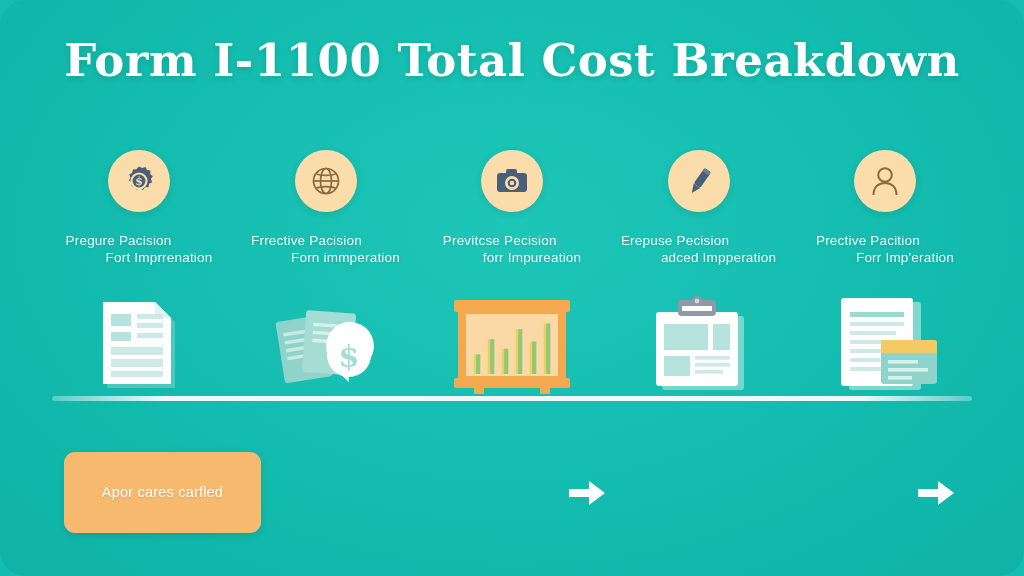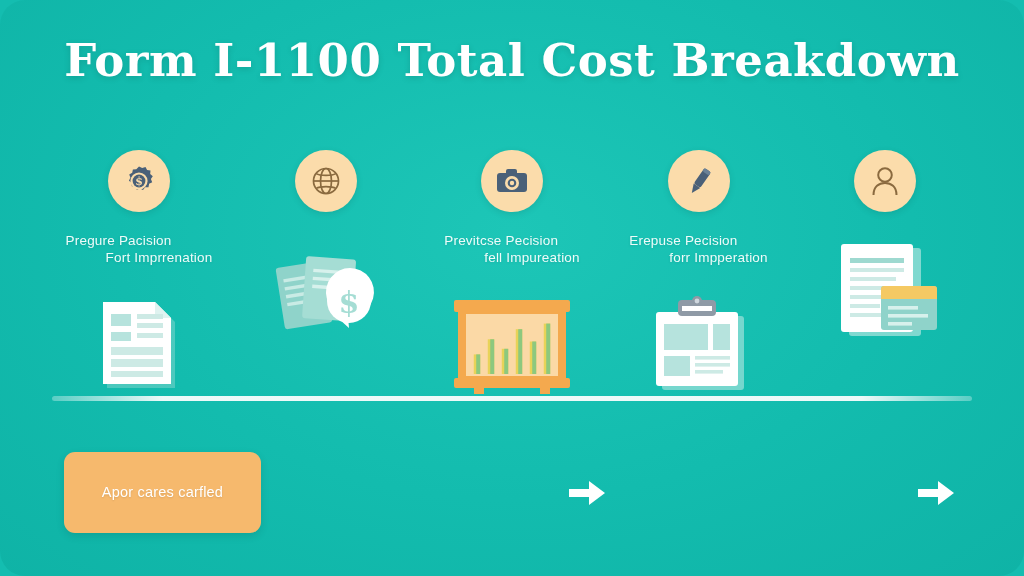--- a/index.html
+++ b/index.html
@@ -191,20 +191,24 @@
             <g fill="none" stroke="#8a6a3f" stroke-width="1.7">
               <circle cx="17" cy="17" r="12.5"></circle>
               <ellipse cx="17" cy="17" rx="5.5" ry="12.5"></ellipse>
               <line x1="4.5" y1="17" x2="29.5" y2="17"></line>
               <path d="M7.2 9.6 C11 12 23 12 26.8 9.6"></path>
               <path d="M7.2 24.4 C11 22 23 22 26.8 24.4"></path>
             </g>
           </svg>
         </span>
       </div>
+      <div class="col-label">
+        <span>Frrective Pacision</span>
+        <span class="l2">Forn immperation</span>
+      </div>
       <div class="illustration">
         <span>
           <svg width="112" height="96" viewBox="0 0 112 96">
             <g transform="rotate(-9 48 48)">
               <rect x="10" y="16" width="48" height="62" rx="3" fill="#8fd3ca"></rect>
               <rect x="16" y="28" width="28" height="3.4" fill="#c9ebe5"></rect>
               <rect x="16" y="36" width="28" height="3.4" fill="#c9ebe5"></rect>
               <rect x="16" y="44" width="22" height="3.4" fill="#c9ebe5"></rect>
               <rect x="16" y="52" width="28" height="3.4" fill="#c9ebe5"></rect>
             </g>
@@ -229,21 +233,21 @@
             <rect x="2" y="7" width="30" height="19" rx="3" fill="#4a6078"></rect>
             <rect x="11" y="3" width="11" height="6" rx="2" fill="#4a6078"></rect>
             <circle cx="17" cy="17" r="7" fill="#fbdcab"></circle>
             <circle cx="17" cy="17" r="4.3" fill="#4a6078"></circle>
             <circle cx="17" cy="17" r="2.2" fill="#fbdcab"></circle>
           </svg>
         </span>
       </div>
       <div class="col-label">
         <span>Previtcse Pecision</span>
-        <span class="l2">fell Impureation</span>
+        <span class="l2">forr Impureation</span>
       </div>
       <div class="illustration">
         <span>
           <svg width="136" height="100" viewBox="0 0 136 100" id="chart-svg">
             <rect x="10" y="4" width="116" height="12" rx="2" fill="#f4a94e"></rect>
             <rect x="14" y="14" width="108" height="70" fill="#f4a94e"></rect>
             <rect x="22" y="18" width="92" height="62" fill="#fbd9a6"></rect>
             <g id="chart-bars">
                 <rect x="29.78" y="58.400000000000006" width="6.44" height="19.599999999999998" fill="#e8d358"></rect>
                 <rect x="32.2272" y="58.400000000000006" width="3.9928000000000003" height="19.599999999999998" fill="#8dc87e"></rect>
@@ -273,21 +277,21 @@
             <g transform="rotate(35 17 17)">
               <rect x="14" y="3" width="8" height="19" rx="2" fill="#4a6078"></rect>
               <rect x="14" y="3" width="8" height="4" rx="2" fill="#6b8196"></rect>
               <path d="M14 22 L22 22 L18 31 Z" fill="#4a6078"></path>
             </g>
           </svg>
         </span>
       </div>
       <div class="col-label">
         <span>Erepuse Pecision</span>
-        <span class="l2">forr Impperation</span>
+        <span class="l2">adced Impperation</span>
       </div>
       <div class="illustration">
         <span>
           <svg width="110" height="102" viewBox="0 0 110 102">
             <rect x="18" y="22" width="82" height="74" rx="3" fill="#d6f0ec" opacity="0.5"></rect>
             <rect x="12" y="18" width="82" height="74" rx="3" fill="#ffffff"></rect>
             <rect x="34" y="6" width="38" height="16" rx="4" fill="#8f9aa6"></rect>
             <circle cx="53" cy="7" r="5" fill="#8f9aa6"></circle>
             <circle cx="53" cy="7" r="2.4" fill="#cfd6dd"></circle>
             <rect x="38" y="12" width="30" height="5" fill="#ffffff"></rect>
@@ -305,20 +309,24 @@
     <div class="column">
       <div class="icon-circle">
         <span>
           <svg width="32" height="34" viewBox="0 0 32 34">
             <g fill="none" stroke="#8a6a3f" stroke-width="2">
               <circle cx="16" cy="11" r="6.8"></circle>
               <path d="M4.5 31 C4.5 22.5 10 19 16 19 C22 19 27.5 22.5 27.5 31"></path>
             </g>
           </svg>
         </span>
+      </div>
+      <div class="col-label">
+        <span>Prective Pacition</span>
+        <span class="l2">Forr Imp'eration</span>
       </div>
       <div class="illustration">
         <span>
           <svg width="124" height="104" viewBox="0 0 124 104">
             <rect x="26" y="10" width="72" height="88" rx="3" fill="#d8f1ed" opacity="0.55"></rect>
             <rect x="18" y="6" width="72" height="88" rx="3" fill="#ffffff"></rect>
             <rect x="27" y="20" width="54" height="5" fill="#9ed9d0"></rect>
             <rect x="27" y="30" width="54" height="4" fill="#cdeae5"></rect>
             <rect x="27" y="39" width="46" height="4" fill="#cdeae5"></rect>
             <rect x="27" y="48" width="54" height="4" fill="#cdeae5"></rect>

